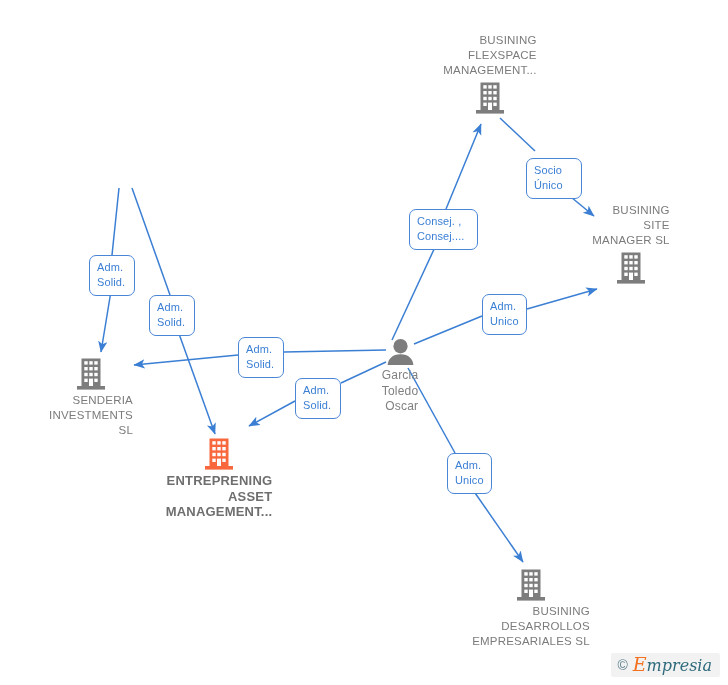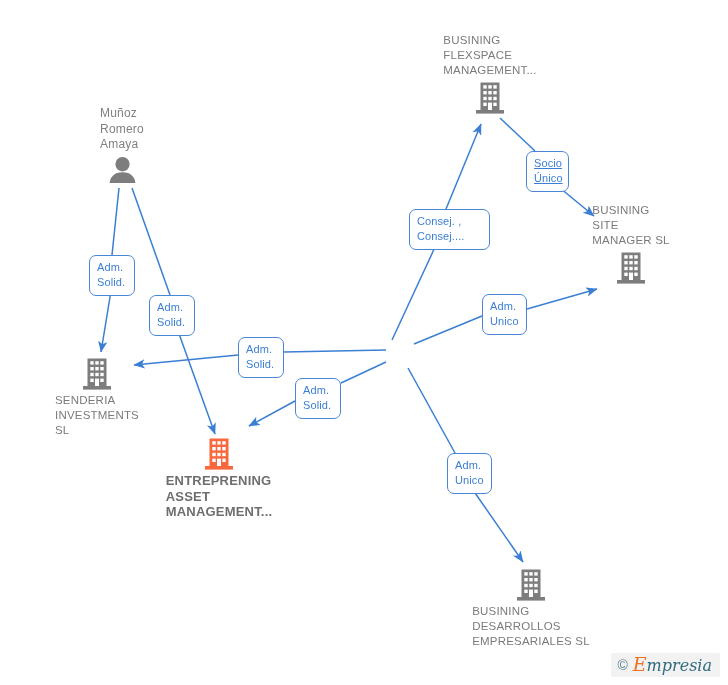--- a/index.html
+++ b/index.html
@@ -32,21 +32,21 @@
     width: 160px;
     margin-left: -80px;
   }
   .node-icon {
     display: block;
     line-height: 0;
   }
   .node-label {
     font-size: 11.5px;
     line-height: 15px;
-    text-align: left;
+    text-align: right;
     color: #7b7b7b;
     letter-spacing: 0.2px;
     white-space: pre-line;
     margin-top: 3px;
   }
   .node-label.person {
     color: #808080;
     font-size: 12px;
     line-height: 15.5px;
   }
@@ -136,31 +136,20 @@
     <path d="M 500,118 L 535,151" stroke="#3b7fd4" stroke-width="1.5" fill="none"></path>
     <path d="M 560,188 L 594,216" stroke="#3b7fd4" stroke-width="1.5" fill="none" marker-end="url(#arrowhead)"></path>
 
     <path d="M 414,344 L 482,316" stroke="#3b7fd4" stroke-width="1.5" fill="none"></path>
     <path d="M 527,309 L 597,289" stroke="#3b7fd4" stroke-width="1.5" fill="none" marker-end="url(#arrowhead)"></path>
 
     <path d="M 408,368 L 455,453" stroke="#3b7fd4" stroke-width="1.5" fill="none"></path>
     <path d="M 473,490 L 523,562" stroke="#3b7fd4" stroke-width="1.5" fill="none" marker-end="url(#arrowhead)"></path>
   </svg>
 
-  <div class="node" style="left:122px; top:106px;">
-    <div class="node-label person above">Muñoz
-Romero
-Amaya</div>
-    <span class="node-icon">
-      <svg width="31" height="26" viewBox="0 0 31 26">
-        <ellipse cx="15.5" cy="7.2" rx="7.1" ry="7.2" fill="#7d7d7d"></ellipse>
-        <path d="M15.5 15.2 C7.2 15.2 3.2 20.0 2.6 26 L28.4 26 C27.8 20.0 23.8 15.2 15.5 15.2 Z" fill="#7d7d7d"></path>
-      </svg>
-    </span>
-  </div>
 
   <div class="node" style="left:490px; top:33px;">
     <div class="node-label company above">BUSINING
 FLEXSPACE
 MANAGEMENT...</div>
     <span class="node-icon">
       <svg width="30" height="32" viewBox="0 0 30 32">
         <rect x="5.5" y="0.5" width="19" height="27.5" fill="#7d7d7d"></rect>
         <rect x="1" y="28" width="28" height="3.6" fill="#7d7d7d"></rect>
         <rect x="8.3" y="3.2" width="3.4" height="3.4" fill="#ffffff"></rect>
@@ -196,21 +185,21 @@
         <rect x="8.3" y="14.8" width="3.4" height="3.4" fill="#ffffff"></rect>
         <rect x="13.3" y="14.8" width="3.4" height="3.4" fill="#ffffff"></rect>
         <rect x="18.3" y="14.8" width="3.4" height="3.4" fill="#ffffff"></rect>
         <rect x="8.3" y="20.6" width="3.4" height="3.4" fill="#ffffff"></rect>
         <rect x="18.3" y="20.6" width="3.4" height="3.4" fill="#ffffff"></rect>
         <rect x="13.0" y="20.6" width="4.0" height="7.4" fill="#ffffff"></rect>
       </svg>
     </span>
   </div>
 
-  <div class="node" style="left:97px; top:358px;">
+  <div class="node" style="left:91px; top:358px;">
     <span class="node-icon">
       <svg width="30" height="32" viewBox="0 0 30 32">
         <rect x="5.5" y="0.5" width="19" height="27.5" fill="#7d7d7d"></rect>
         <rect x="1" y="28" width="28" height="3.6" fill="#7d7d7d"></rect>
         <rect x="8.3" y="3.2" width="3.4" height="3.4" fill="#ffffff"></rect>
         <rect x="13.3" y="3.2" width="3.4" height="3.4" fill="#ffffff"></rect>
         <rect x="18.3" y="3.2" width="3.4" height="3.4" fill="#ffffff"></rect>
         <rect x="8.3" y="9.0" width="3.4" height="3.4" fill="#ffffff"></rect>
         <rect x="13.3" y="9.0" width="3.4" height="3.4" fill="#ffffff"></rect>
         <rect x="18.3" y="9.0" width="3.4" height="3.4" fill="#ffffff"></rect>
@@ -244,20 +233,31 @@
         <rect x="8.3" y="20.6" width="3.4" height="3.4" fill="#ffffff"></rect>
         <rect x="18.3" y="20.6" width="3.4" height="3.4" fill="#ffffff"></rect>
         <rect x="13.0" y="20.6" width="4.0" height="7.4" fill="#ffffff"></rect>
       </svg>
     </span>
     <div class="node-label focal">ENTREPRENING
 ASSET
 MANAGEMENT...</div>
   </div>
 
+  <div class="node" style="left:400px; top:339px;">
+    <span class="node-icon">
+      <svg width="31" height="26" viewBox="0 0 31 26">
+        <ellipse cx="15.5" cy="7.2" rx="7.1" ry="7.2" fill="#7d7d7d"></ellipse>
+        <path d="M15.5 15.2 C7.2 15.2 3.2 20.0 2.6 26 L28.4 26 C27.8 20.0 23.8 15.2 15.5 15.2 Z" fill="#7d7d7d"></path>
+      </svg>
+    </span>
+    <div class="node-label person">Garcia
+Toledo
+Oscar</div>
+  </div>
 
   <div class="node" style="left:531px; top:569px;">
     <span class="node-icon">
       <svg width="30" height="32" viewBox="0 0 30 32">
         <rect x="5.5" y="0.5" width="19" height="27.5" fill="#7d7d7d"></rect>
         <rect x="1" y="28" width="28" height="3.6" fill="#7d7d7d"></rect>
         <rect x="8.3" y="3.2" width="3.4" height="3.4" fill="#ffffff"></rect>
         <rect x="13.3" y="3.2" width="3.4" height="3.4" fill="#ffffff"></rect>
         <rect x="18.3" y="3.2" width="3.4" height="3.4" fill="#ffffff"></rect>
         <rect x="8.3" y="9.0" width="3.4" height="3.4" fill="#ffffff"></rect>
@@ -281,24 +281,24 @@
 
   <div class="edge-label" style="left:149px; top:295px; width:46px;">Adm.
 Solid.</div>
 
   <div class="edge-label" style="left:238px; top:337px; width:46px;">Adm.
 Solid.</div>
 
   <div class="edge-label" style="left:295px; top:378px; width:46px;">Adm.
 Solid.</div>
 
-  <div class="edge-label" style="left:409px; top:209px; width:81px;">Consej. ,
+  <div class="edge-label" style="left:409px; top:209px; width:69px;">Consej. ,
 Consej....</div>
 
-  <div class="edge-label" style="left:526px; top:151px; width:43px;text-decoration:underline;">Socio
+  <div class="edge-label" style="left:526px; top:158px; width:56px;">Socio
 Único</div>
 
   <div class="edge-label" style="left:482px; top:294px; width:45px;">Adm.
 Unico</div>
 
   <div class="edge-label" style="left:447px; top:453px; width:45px;">Adm.
 Unico</div>
 
   <div id="watermark">
     <span class="copy">©</span>

